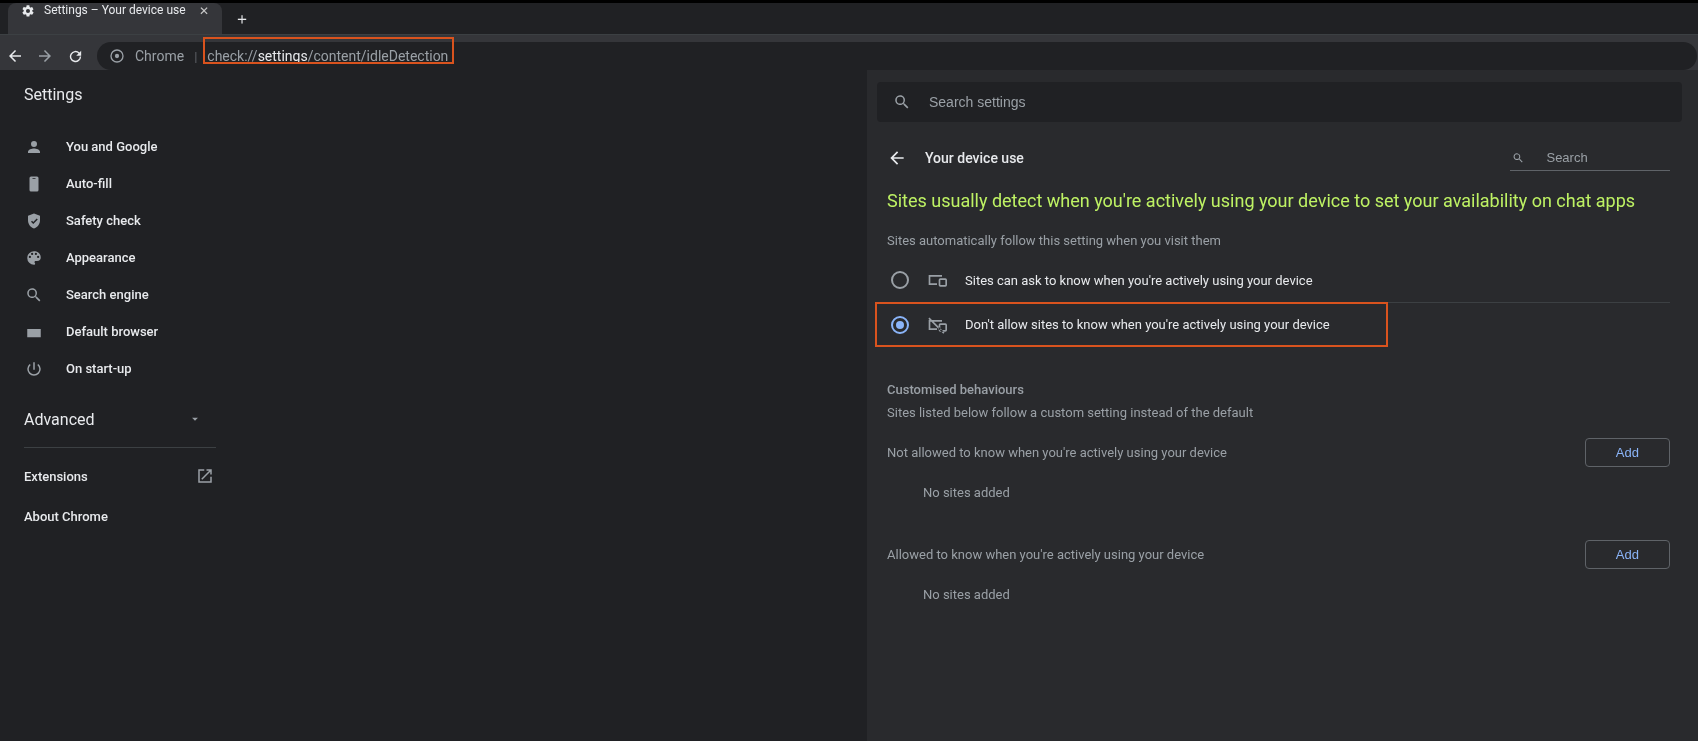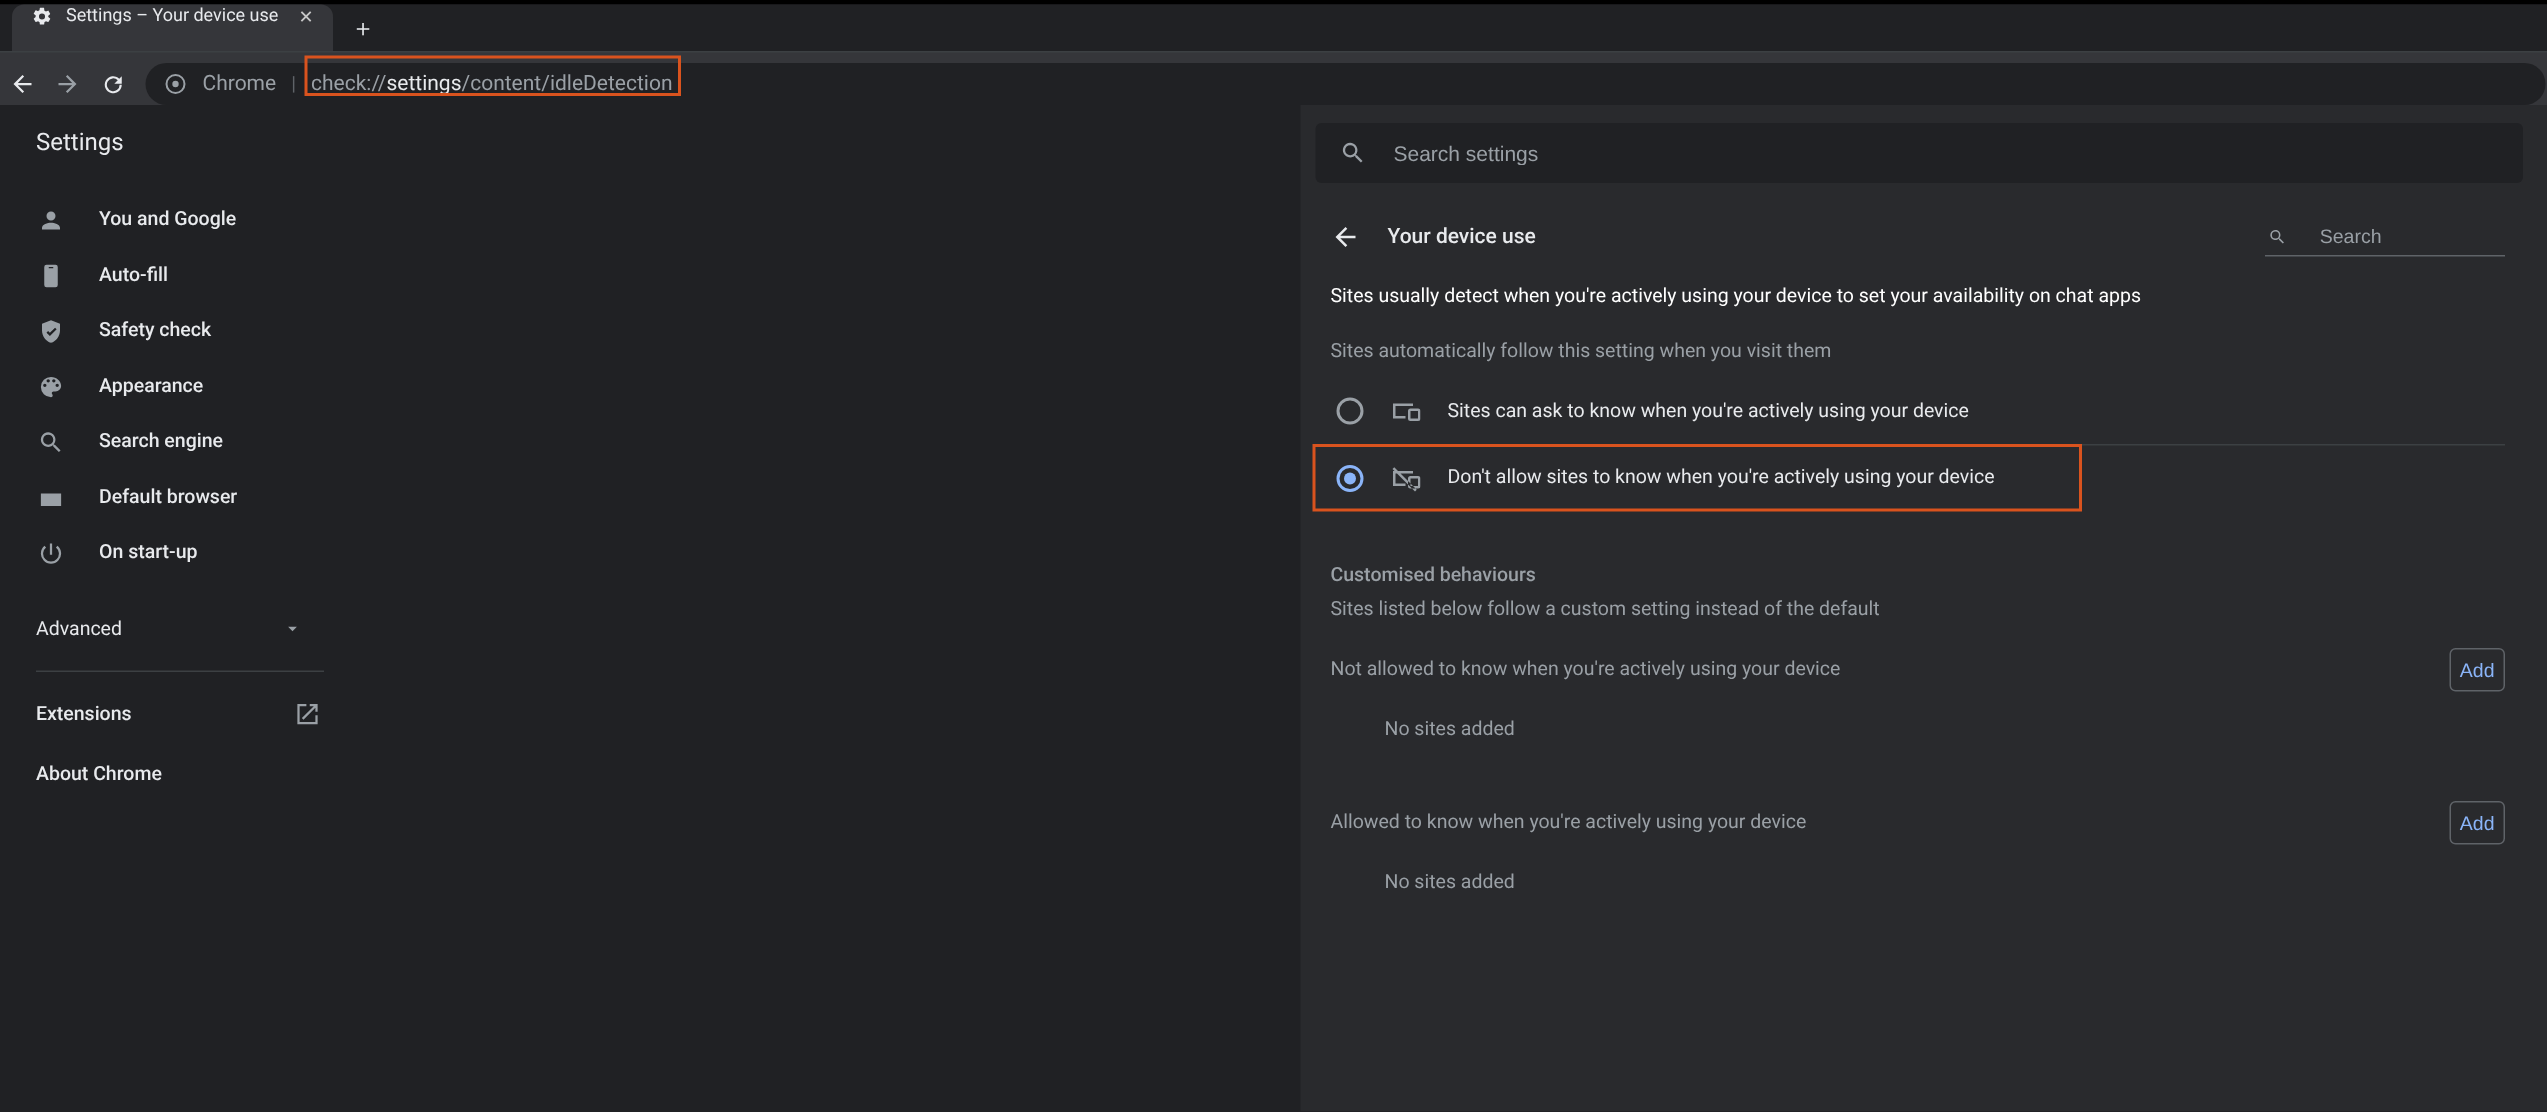--- a/index.html
+++ b/index.html
@@ -29,58 +29,58 @@
 .app { display:flex; height:calc(741px - 3px - 31px - 36px); }
 .left { width:866px; background:#202124; display:flex; flex-direction:column; }
 .app-header { height:48px; display:flex; align-items:center; padding-left:24px; }
 .app-title { font-size:16px; color:#e8eaed; }
 
 .sidebar { width:238px; padding-top:10px; }
 .side-item { display:flex; align-items:center; gap:22px; height:37px; padding-left:24px; color:#e8eaed; font-size:13px; font-weight:500; cursor:pointer; border-radius:0 18px 18px 0; margin-right:12px; }
 .side-item .icon { width:20px; height:20px; fill:#9aa0a6; display:flex; align-items:center; justify-content:center; }
 .side-item.active { color:#8ab4f8; }
 .side-item.active .icon { fill:#8ab4f8; }
-.advanced { display:flex; align-items:center; justify-content:space-between; padding:0 24px; height:40px; margin:12px 12px 0 0; font-size:13px; color:#e8eaed; cursor:pointer; }
+.advanced { display:flex; align-items:center; justify-content:space-between; padding:0 24px; height:40px; margin:12px 12px 0 0; font-size:16px; color:#e8eaed; cursor:pointer; }
 .advanced .chev { fill:#9aa0a6; }
 .sep { height:1px; background:#3c4043; margin:8px 24px 8px 24px; width:192px; }
 .ext-item { display:flex; align-items:center; justify-content:space-between; padding:0 24px; height:40px; font-size:13px; color:#e8eaed; cursor:pointer; font-weight:500; }
 .ext-item .launch { width:18px; height:18px; fill:#9aa0a6; }
 
 .right { flex:1; background:#292a2d; display:flex; flex-direction:column; border-left:1px solid #202124; }
 .searchbar { margin:12px 16px 0 10px; height:40px; background:#202124; border-radius:4px; display:flex; align-items:center; padding:0 16px; gap:18px; }
 .searchbar .sicon { width:18px; height:18px; fill:#9aa0a6; }
 .searchbar input { background:transparent; border:none; outline:none; color:#e8eaed; font-size:14px; flex:1; }
 .searchbar input::placeholder { color:#9aa0a6; }
 
 .panel { padding:8px 28px 0 20px; position:relative; }
 .panel-head { display:flex; align-items:center; gap:18px; height:56px; }
 .backbtn { width:20px; height:20px; fill:#e8eaed; cursor:pointer; }
 .panel-title { font-size:14px; font-weight:500; color:#e8eaed; }
 .panel-search { margin-left:auto; display:flex; align-items:center; gap:22px; border-bottom:1px solid #5f6368; padding:4px 2px; width:160px; }
 .panel-search .ps-icon { width:16px; height:16px; fill:#9aa0a6; }
 .panel-search input { background:transparent; border:none; outline:none; color:#e8eaed; font-size:13px; width:100%; }
 .panel-search input::placeholder { color:#9aa0a6; }
 
-.description { color:#ffffff; font-size:13px; margin:4px 0 22px 0; }
+.description { color:#bef264; font-size:18px; margin:4px 0 22px 0; }
 .section-title { color:#9aa0a6; font-size:13px; font-weight:500; margin-bottom:8px; }
 .section-sub { color:#9aa0a6; font-size:13px; margin-bottom:10px; }
 
 .radio-row { display:flex; align-items:center; gap:18px; height:44px; cursor:pointer; position:relative; padding:0 4px; }
 .radio-row + .radio-row { border-top:1px solid #3c4043; }
 .radio { width:18px; height:18px; border:2px solid #9aa0a6; border-radius:50%; display:flex; align-items:center; justify-content:center; flex-shrink:0; }
 .radio.checked { border-color:#8ab4f8; }
 .radio.checked::after { content:""; width:8px; height:8px; background:#8ab4f8; border-radius:50%; }
 .row-icon { width:20px; height:20px; fill:#9aa0a6; flex-shrink:0; }
 .row-label { color:#e8eaed; font-size:13px; }
 #hl-option { border:2px solid #d9531e; position:absolute; left:-12px; right:282px; top:-1px; bottom:-1px; pointer-events:none; }
 
 .cust-section { margin-top:36px; }
 .cust-row { display:flex; align-items:center; justify-content:space-between; margin-top:18px; }
 .cust-label { color:#9aa0a6; font-size:13px; }
-.addbtn { border:1px solid #5f6368; background:transparent; color:#8ab4f8; font-size:13px; padding:6px 6px; border-radius:4px; cursor:pointer; font-weight:500; }
+.addbtn { border:1px solid #5f6368; background:transparent; color:#8ab4f8; font-size:13px; padding:6px 30px; border-radius:4px; cursor:pointer; font-weight:500; }
 .nosites { color:#9aa0a6; font-size:13px; margin:18px 0 0 36px; }
 
 svg { display:block; }
 </style>
 </head>
 <body>
 
 <div class="topbar"></div>
 
 <div class="tabstrip">

